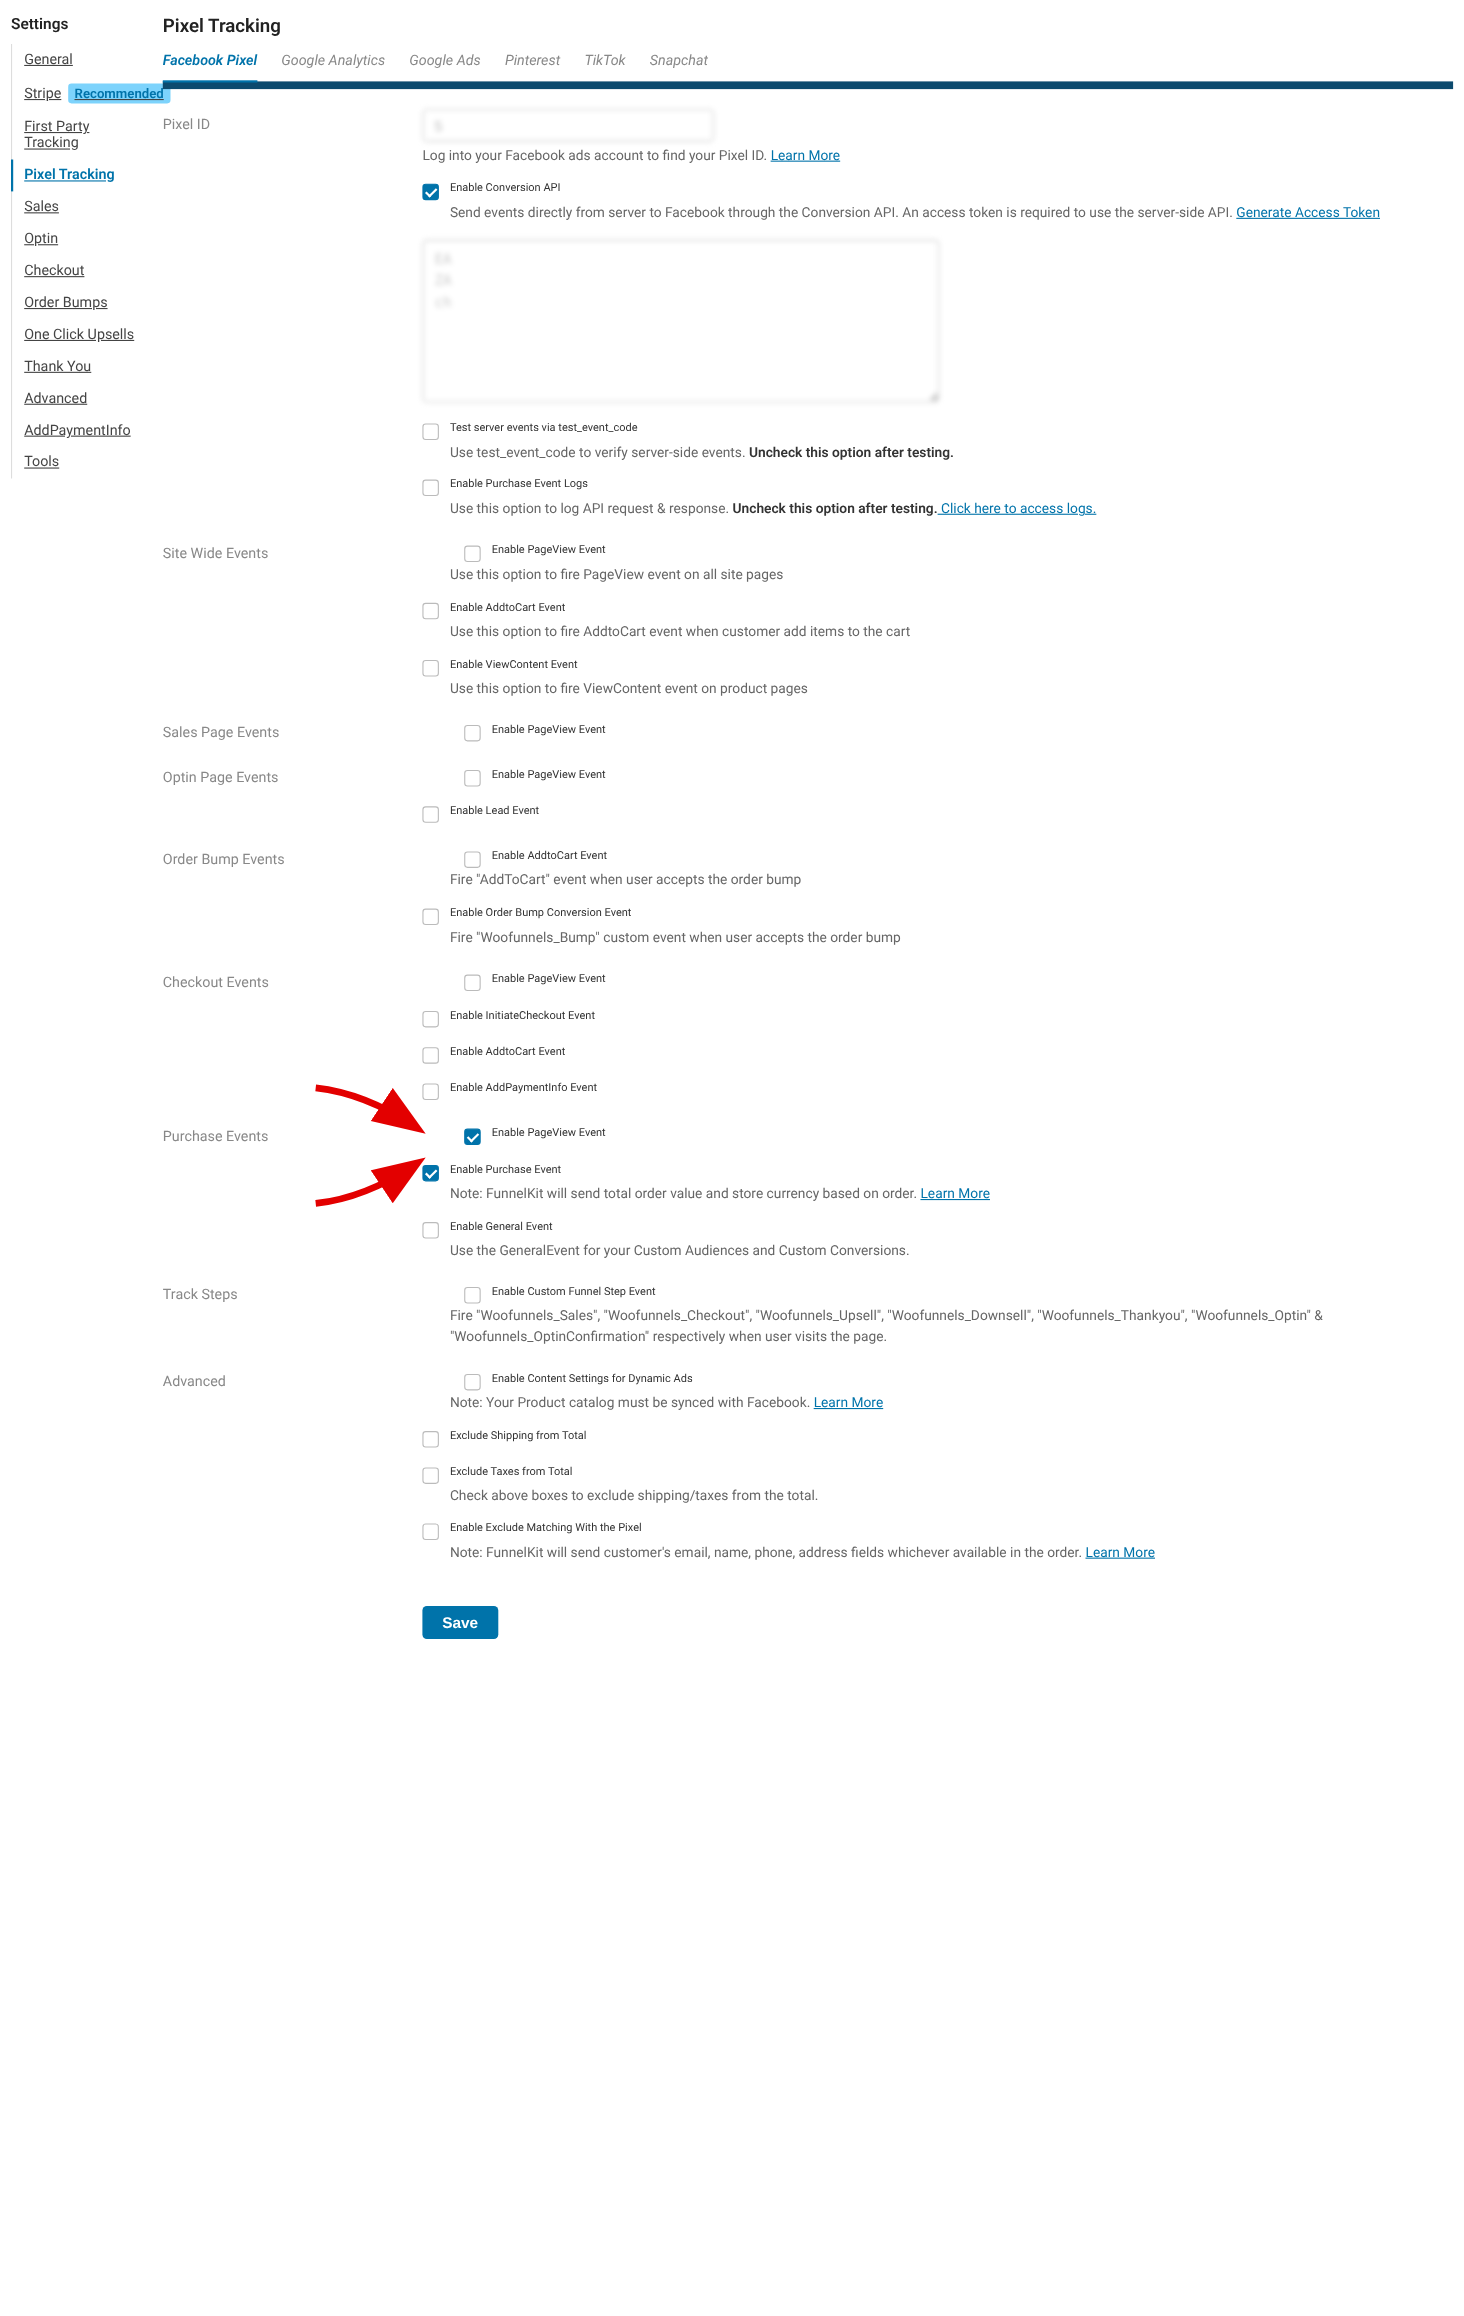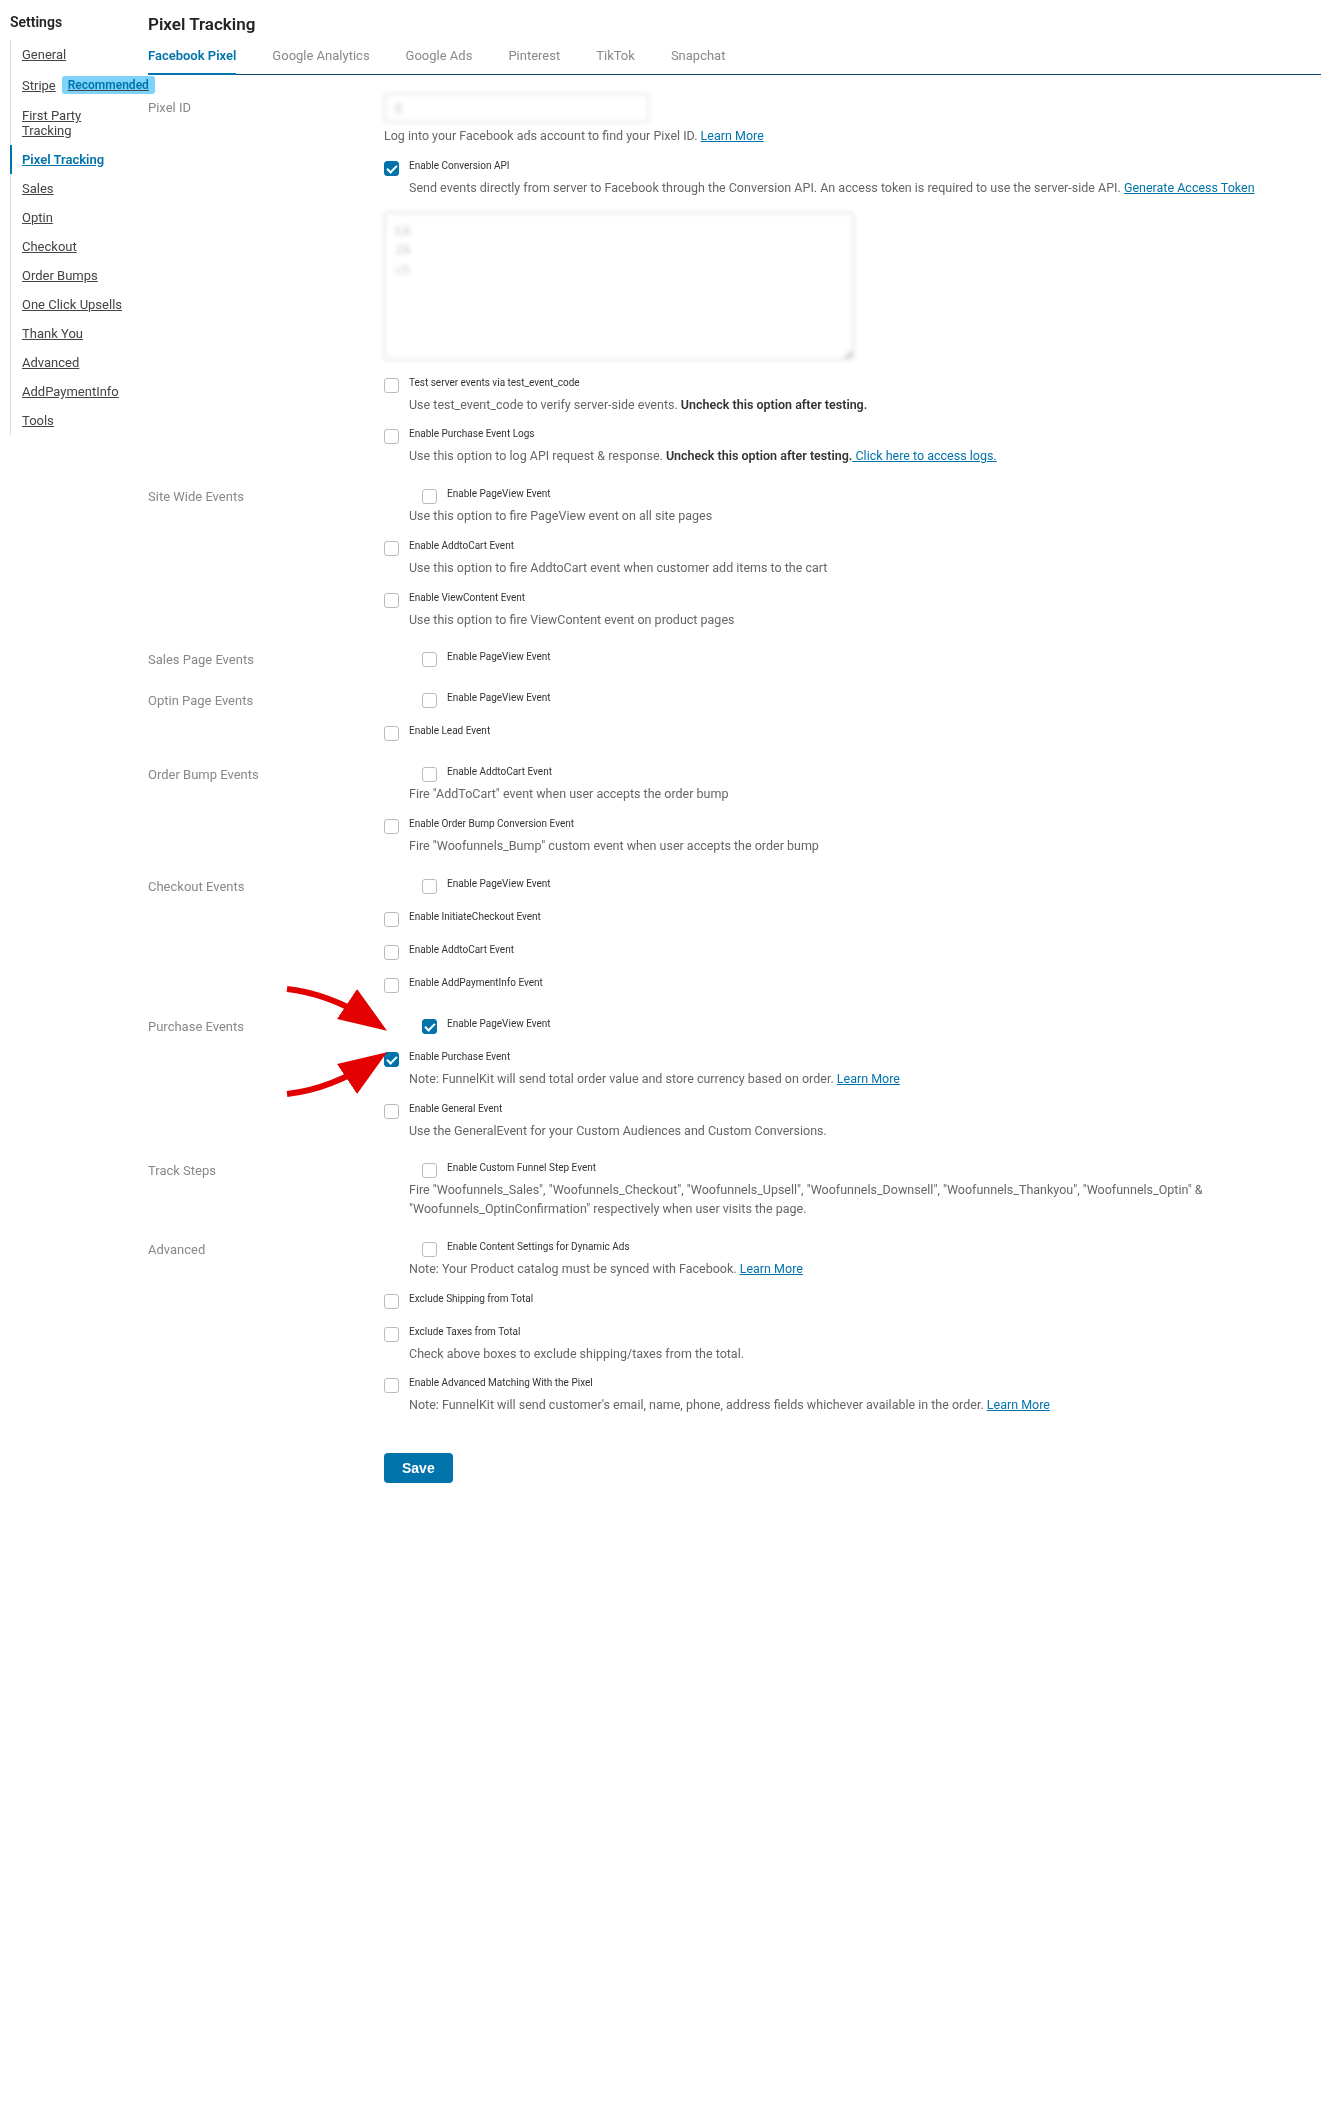--- a/index.html
+++ b/index.html
@@ -13,21 +13,21 @@
     
     .sidebar { width:120px; flex:0 0 120px; }
     .sidebar-title { font-weight:600; font-size:14px; color:#222; margin:4px 0 10px 0; }
     .sidebar-list { border-left:1px solid #ddd; padding-left:0; }
     .sidebar-item { display:flex; align-items:center; gap:6px; padding:7px 0 7px 10px; font-size:13px; color:#444; cursor:pointer; margin-left:-1px; border-left:2px solid transparent;text-decoration:underline;}
     .sidebar-item.active { color:#0073aa; font-weight:600; border-left:2px solid #0073aa;}
     .badge { font-size:12px; padding:2px 6px; border-radius:3px; background:#7dd3fc; color:#0073aa; font-weight:600;}
     
     .main { flex:1; padding-left:18px; }
     h1.page-title { font-size:17px; font-weight:600; color:#222; margin:4px 0 14px 0; }
-    .tabs { border-bottom:1px solid #0c4a6e; display:flex; gap:36px; margin-bottom:18px; }
+    .tabs { border-bottom:7px solid #0c4a6e; display:flex; gap:22px; margin-bottom:18px;font-style:italic; }
     .tab { padding:0 0 10px 0; font-size:13px; color:#888; cursor:pointer; margin-bottom:-1px;}
     .tab.active { color:#0073aa; font-weight:600; border-bottom:2px solid #0073aa; }
     
     .row { display:flex; align-items:flex-start; margin-bottom:2px; }
     .row-label { width:236px; flex:0 0 236px; padding-top:7px; font-size:13px; color:#888; }
     .row-content { flex:1; }
     .field { margin-bottom:14px; }
     .text-input { width:265px; height:30px; border:1px solid #ccc; border-radius:4px; padding:0 10px; font-size:13px; color:#bbb; }
     .textarea { width:470px; max-width:100%; height:148px; border:1px solid #ccc; border-radius:4px; padding:8px 10px; font-size:13px; color:#ccc; resize:both; line-height:1.5; filter:blur(2.2px);}
     .help { font-size:12.5px; color:#666; margin-top:4px; line-height:1.5;}
@@ -280,21 +280,21 @@
               <div class="chk-label">Exclude Shipping from Total</div>
             </div>
             <div style="height: 14px;"></div>
             <div class="checkbox-row">
               <div class="chk"></div>
               <div class="chk-label">Exclude Taxes from Total</div>
             </div>
             <div class="sub"><span>Check above boxes to exclude shipping/taxes from the total.</span></div>
             <div class="checkbox-row">
               <div class="chk"></div>
-              <div class="chk-label">Enable Advanced Matching With the Pixel</div>
+              <div class="chk-label">Enable Exclude Matching With the Pixel</div>
             </div>
             <div class="sub"><span>Note: FunnelKit will send customer's email, name, phone, address fields whichever available in the order. </span><a class="inline-link">Learn More</a></div>
           </div>
         </div>
       </div>
 
     <div class="row">
       <div class="row-label"></div>
       <div class="row-content save-row">
         <button class="save-btn">Save</button>

